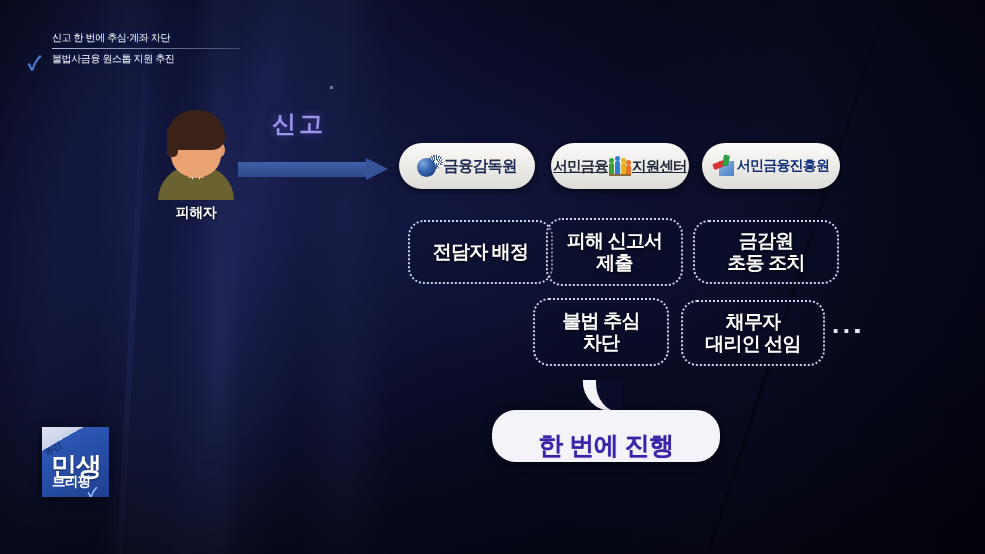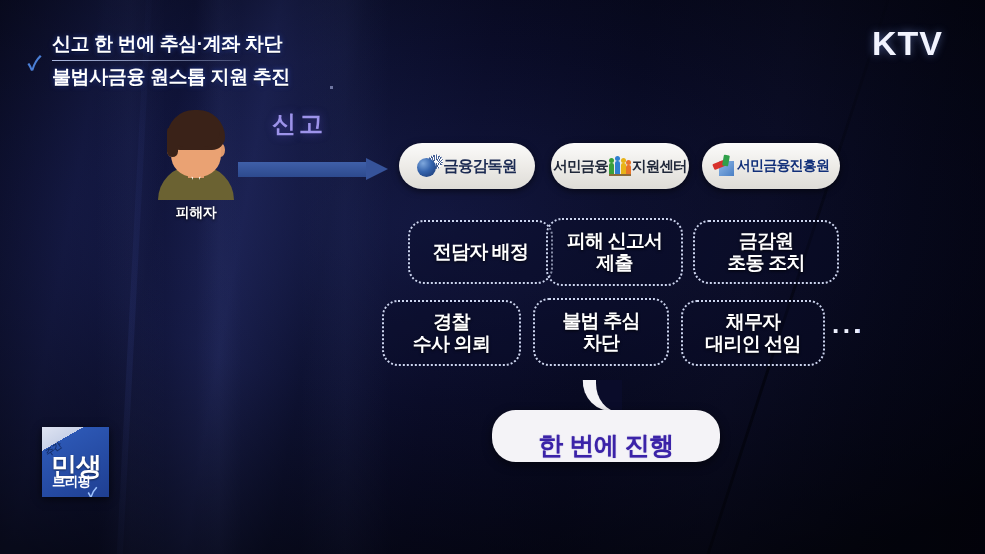--- a/index.html
+++ b/index.html
@@ -67,22 +67,22 @@
     width:240px;
   }
   .headline .check {
     position:absolute; left:0px; top:22px;
     width:22px; height:22px;
     color:#4b7fd6; font-size:19px; line-height:22px;
     font-weight:700;
   }
   .hl-line {
     color:#ffffff;
-    font-weight:700;
-    font-size:19px;
+    font-weight:400;
+    font-size:10px;
     letter-spacing:-0.4px;
     white-space:nowrap;
     padding-left:24px;
     text-shadow:0 0 5px rgba(40,70,180,0.8), 0 1px 1px rgba(0,0,0,.8);
   }
   .hl-line.l1 { padding-bottom:3px; }
   .hl-rule {
     margin-left:24px;
     width:188px; height:1px;
     background:linear-gradient(to right, rgba(200,215,255,.85), rgba(200,215,255,.25));
@@ -198,21 +198,21 @@
   }
   .pill-text {
     font-size:15.5px;
     font-weight:700;
     letter-spacing:-0.8px;
     white-space:nowrap;
   }
   .pill1 { left:399px; top:143px; width:136px; }
   .pill1 .pill-text { color:#1b2a52; }
   .pill2 { left:551px; top:143px; width:138px; }
-  .pill2 .pill-text { color:#20283a; font-size:14.5px; }
+  .pill2 .pill-text { color:#20283a; font-size:14.5px;text-decoration:underline; }
   .pill3 { left:702px; top:143px; width:138px; }
   .pill3 .pill-text { color:#12307a; font-size:14px; }
 
   
   .logo-fss { position:relative; width:26px; height:24px; flex:0 0 auto; }
   .fss-ball {
     position:absolute; left:0; top:4px;
     width:19px; height:19px; border-radius:50%;
     background:radial-gradient(circle at 32% 28%, #7fa8dd 0%, #3564ad 45%, #16336d 100%);
   }
@@ -370,21 +370,20 @@
   <div class="spark" style="left:856px; top:329px;"></div>
   <div class="spark" style="left:330px; top:86px; width:3px; height:3px; opacity:.5;"></div>
 
   <div class="headline">
     <div class="check">✓</div>
     <div class="hl-line l1">신고 한 번에 추심·계좌 차단</div>
     <div class="hl-rule"></div>
     <div class="hl-line l2">불법사금융 원스톱 지원 추진</div>
   </div>
 
-  <div class="ktv">KTV</div>
 
   <div class="victim">
     <div class="avatar">
       <div class="av-shoulders"></div>
       <div class="av-neck"></div>
       <div class="av-collar-l"></div>
       <div class="av-collar-r"></div>
       <div class="av-ear-l"></div>
       <div class="av-ear-r"></div>
       <div class="av-head"></div>
@@ -445,26 +444,20 @@
       <span>제출</span>
     </div>
   </div>
   <div class="abox b3">
     <div class="abox-text">
       <span>금감원</span><br>
       <span>초동 조치</span>
     </div>
   </div>
 
-  <div class="abox b4">
-    <div class="abox-text">
-      <span>경찰</span><br>
-      <span>수사 의뢰</span>
-    </div>
-  </div>
   <div class="abox b5">
     <div class="abox-text">
       <span>불법 추심</span><br>
       <span>차단</span>
     </div>
   </div>
   <div class="abox b6">
     <div class="abox-text">
       <span>채무자</span><br>
       <span>대리인 선임</span>

